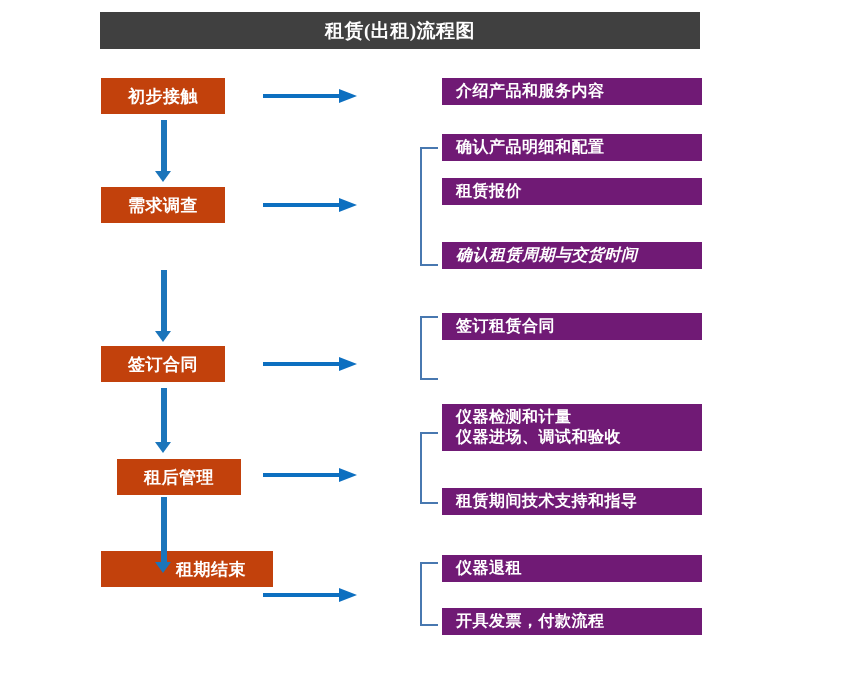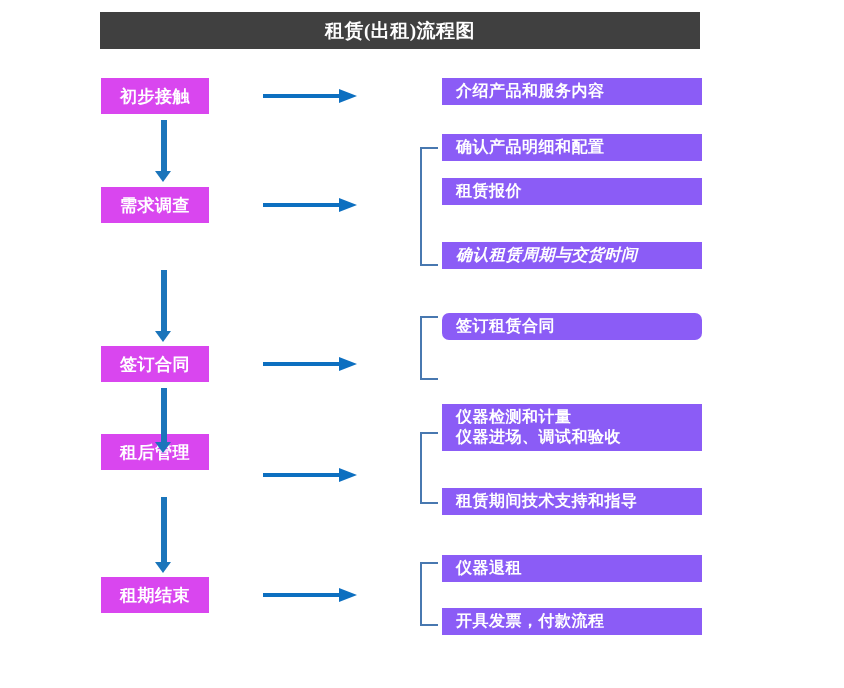--- a/index.html
+++ b/index.html
@@ -18,33 +18,33 @@
     background:#404040;
     color:#ffffff;
     font-size:19px;font-weight:bold;
     display:flex;align-items:center;justify-content:center;
     letter-spacing:0.5px;
   }
 
   
   .stage-box{
     position:absolute;
-    left:101px;width:108px;height:36px;
-    background:#d946ef;
+    left:101px;width:124px;height:36px;
+    background:#c2410c;
     color:#ffffff;
     font-size:17px;font-weight:bold;
     display:flex;align-items:center;justify-content:center;
     letter-spacing:0.5px;
   }
 
   
   .detail-box{
     position:absolute;
     left:442px;width:260px;height:27px;
-    background:#8b5cf6;
+    background:#701a75;
     color:#ffffff;
     font-size:16px;font-weight:bold;
     display:flex;align-items:center;
     padding-left:14px;
     box-sizing:border-box;
     letter-spacing:0.5px;
   }
 
   
   .h-arrow{
@@ -93,22 +93,22 @@
 </head>
 <body>
 
 <div id="stage">
 
   <div class="title-bar">租赁(出租)流程图</div>
 
   <div class="stage-box" style="top:78px;">初步接触</div>
   <div class="stage-box" style="top:187px;">需求调查</div>
   <div class="stage-box" style="top:346px;">签订合同</div>
-  <div class="stage-box" style="top:434px;">租后管理</div>
-  <div class="stage-box" style="top:577px;">租期结束</div>
+  <div class="stage-box" style="top:459px;margin-left:16px;">租后管理</div>
+  <div class="stage-box" style="top:551px;padding-left:48px;">租期结束</div>
 
   <div class="v-arrow" style="top:120px;height:62px;">
     <div class="shaft" style="height:51px;"></div>
     <div class="head" style="top:51px;"></div>
   </div>
   <div class="v-arrow" style="top:270px;height:72px;">
     <div class="shaft" style="height:61px;"></div>
     <div class="head" style="top:61px;"></div>
   </div>
   <div class="v-arrow" style="top:388px;height:65px;">
@@ -145,21 +145,21 @@
   <div class="bracket" style="top:316px;height:64px;"></div>
   <div class="bracket" style="top:432px;height:72px;"></div>
   <div class="bracket" style="top:562px;height:64px;"></div>
 
   <div class="detail-box" style="top:78px;">介绍产品和服务内容</div>
 
   <div class="detail-box" style="top:134px;">确认产品明细和配置</div>
   <div class="detail-box" style="top:178px;">租赁报价</div>
   <div class="detail-box" style="top:242px;font-style:italic;">确认租赁周期与交货时间</div>
 
-  <div class="detail-box" style="top:313px;border-radius:7px;">签订租赁合同</div>
+  <div class="detail-box" style="top:313px;">签订租赁合同</div>
   <div class="detail-box" style="top:363px;margin-top:41px;">仪器检测和计量</div>
 
   <div class="detail-box" style="top:424px;">仪器进场、调试和验收</div>
   <div class="detail-box" style="top:488px;">租赁期间技术支持和指导</div>
 
   <div class="detail-box" style="top:555px;">仪器退租</div>
   <div class="detail-box" style="top:608px;">开具发票，付款流程</div>
 
 </div>
 

